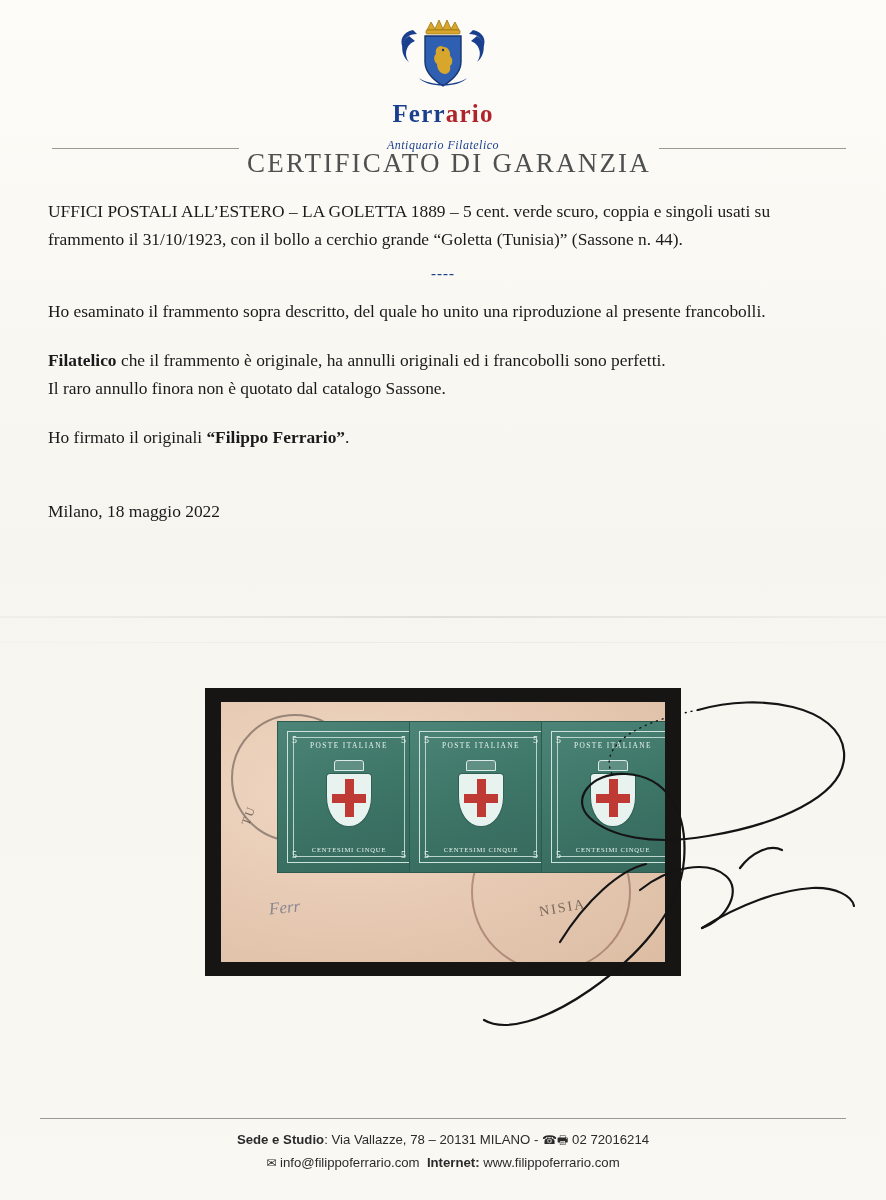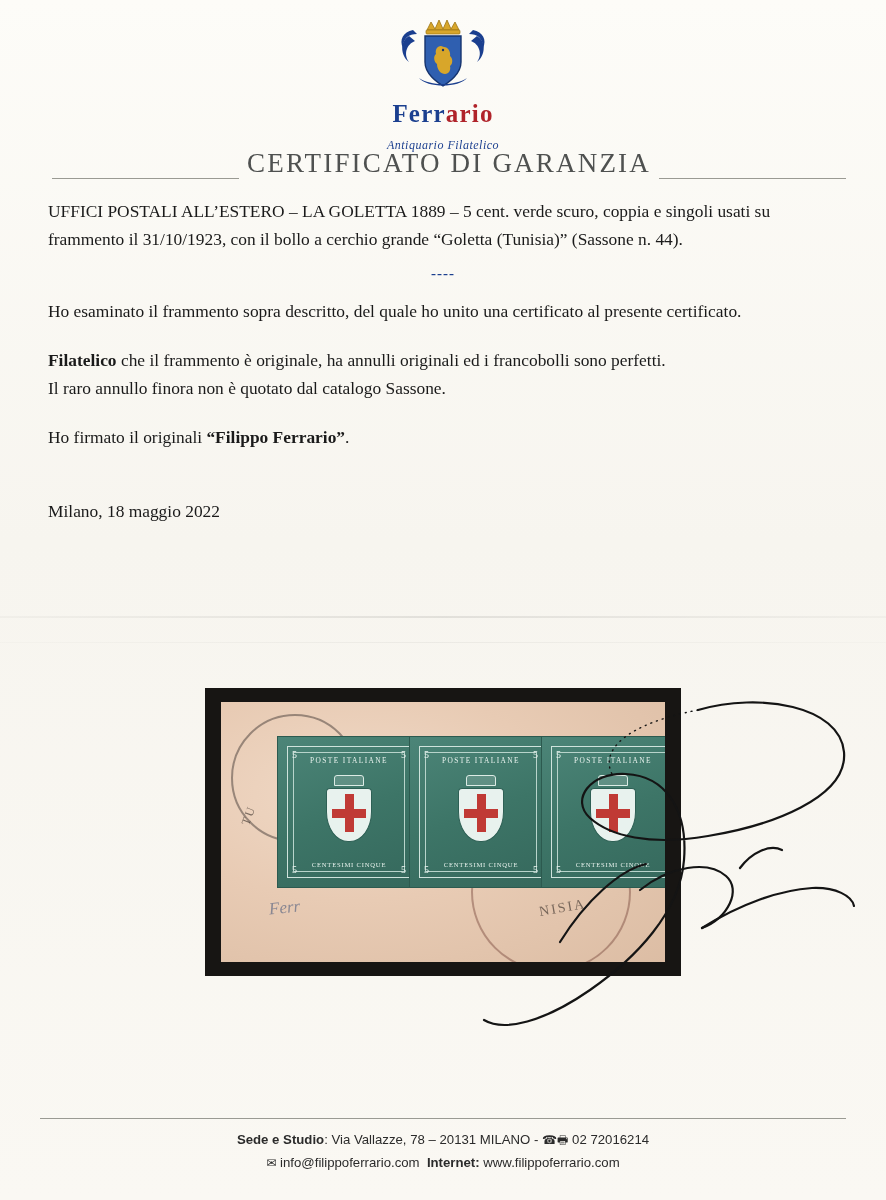--- a/index.html
+++ b/index.html
@@ -66,21 +66,21 @@
     letter-spacing: 0.5px;
   }
 
   
   .title-row {
     position: absolute;
     top: 148px;
     left: 52px;
     right: 40px;
     display: flex;
-    align-items: flex-end;
+    align-items: flex-start;
     gap: 8px;
   }
   .title-row .rule {
     flex: 1;
     height: 1px;
     background: #9a9a93;
   }
   .doc-title {
     font-size: 27px;
     letter-spacing: 2.2px;
@@ -128,21 +128,21 @@
     position: relative;
     width: 100%;
     height: 100%;
     background:
       radial-gradient(ellipse at 30% 35%, #f0d9c6 0%, #e8cbb4 45%, #dcbda4 100%);
     overflow: hidden;
   }
   
   .stamp {
     position: absolute;
-    top: 34px;
+    top: 19px;
     width: 144px;
     height: 152px;
     background: linear-gradient(160deg, #4c8578 0%, #3d7567 50%, #35685c 100%);
     border: 1px solid #2c5a4f;
   }
   .stamp.s1 { left: 56px; }
   .stamp.s2 { left: 188px; }
   .stamp.s3 { left: 320px; }
   .stamp .inner {
     position: absolute;
@@ -302,21 +302,21 @@
 
   <div class="title-row">
     <div class="rule"></div>
     <div class="doc-title">CERTIFICATO DI GARANZIA</div>
     <div class="rule"></div>
   </div>
 
   <div class="body">
     <p class="para"><span class="lead">UFFICI POSTALI ALL’ESTERO – LA GOLETTA 1889</span><span> – 5 cent. verde scuro, coppia e singoli usati su frammento il 31/10/1923, con il bollo a cerchio grande “Goletta (Tunisia)” (Sassone n. 44).</span></p>
     <div class="sep">----</div>
-    <p class="para">Ho esaminato il frammento sopra descritto, del quale ho unito una certificato al presente certificato.</p>
+    <p class="para">Ho esaminato il frammento sopra descritto, del quale ho unito una riproduzione al presente francobolli.</p>
     <div class="gap-b"></div>
     <p class="para"><span class="bold">Filatelico</span><span> che il frammento è originale, ha annulli originali ed i francobolli sono perfetti.</span></p>
     <p class="para">Il raro annullo finora non è quotato dal catalogo Sassone.</p>
     <div class="gap-c"></div>
     <p class="para"><span>Ho firmato il originali </span><span class="bold">“Filippo Ferrario”</span><span>.</span></p>
     <div class="gap-d"></div>
     <p class="para">Milano, 18 maggio 2022</p>
   </div>
 
   <div class="photo">

